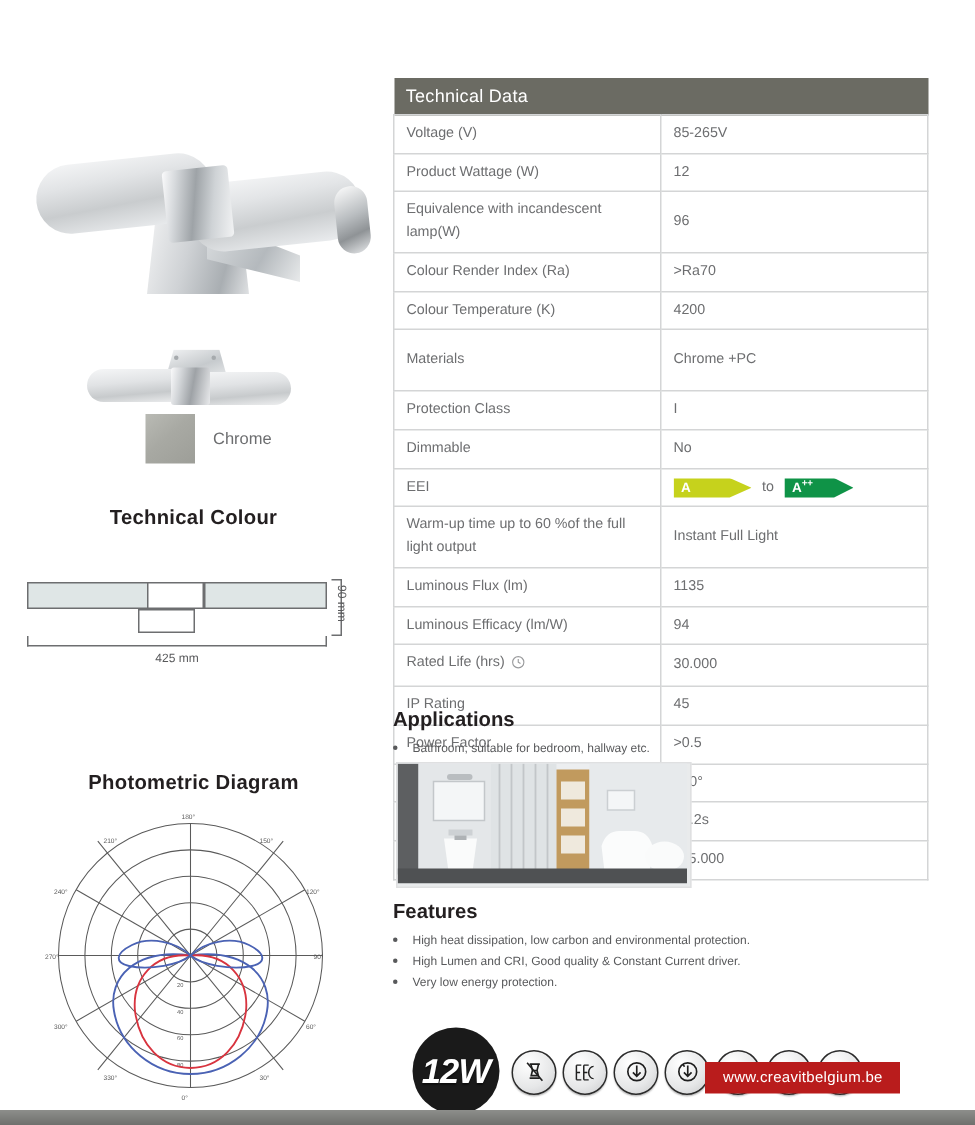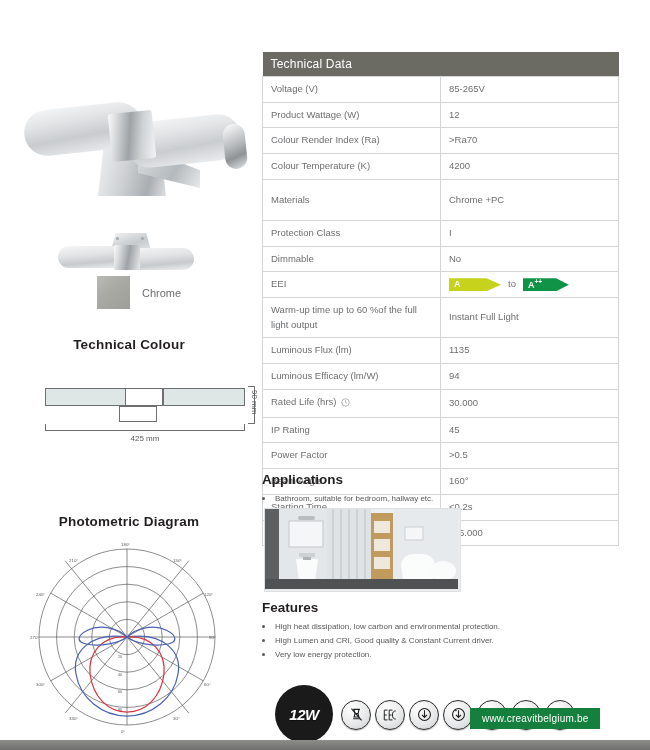--- a/index.html
+++ b/index.html
@@ -58,21 +58,21 @@
     background:linear-gradient(140deg,#b9bab4 0%,#a8a9a3 45%,#9d9e98 100%);}
   .swatch-label{font-size:11px;color:#6d6e70;}
 
   
   .h-left{position:absolute;width:258px;text-align:center;
     font-size:13.5px;font-weight:bold;color:#231f20;letter-spacing:.2px;}
   .h-techdraw{top:289px;}
   .h-photo{top:466px;}
 
   
-  .techdraw{position:absolute;left:45px;top:330px;width:200px;height:70px;}
+  .techdraw{position:absolute;left:18px;top:330px;width:200px;height:70px;}
   .td-bodyL{position:absolute;left:0;top:10px;width:94px;height:18px;
     background:#dfe6e6;border:1px solid #6d6e70;box-sizing:border-box;}
   .td-bodyR{position:absolute;left:118px;top:10px;width:82px;height:18px;
     background:#dfe6e6;border:1px solid #6d6e70;box-sizing:border-box;}
   .td-mid{position:absolute;left:80px;top:10px;width:38px;height:18px;
     background:#ffffff;border:1px solid #6d6e70;box-sizing:border-box;}
   .td-base{position:absolute;left:74px;top:28px;width:38px;height:16px;
     background:#ffffff;border:1px solid #6d6e70;box-sizing:border-box;}
   .td-hline{position:absolute;left:0;top:52px;width:200px;height:1px;background:#6d6e70;}
   .td-htick-l{position:absolute;left:0;top:46px;width:1px;height:7px;background:#6d6e70;}
@@ -133,32 +133,32 @@
     border:1px solid #dfe0e1;overflow:hidden;background:#e9ebec;}
 
   
   .badges{position:absolute;left:275px;top:686px;display:flex;align-items:center;gap:4px;}
   .w-badge{width:58px;height:58px;border-radius:50%;
     background:#1a1a1a;display:flex;align-items:center;justify-content:center;
     margin-right:4px;margin-top:-1px;}
   .w-badge-in{width:47px;height:47px;border-radius:50%;
     background:radial-gradient(circle at 38% 30%,#e8ararar 0%,#d8303a 0%,#c01f28 55%,#8d1219 100%);
     display:flex;align-items:center;justify-content:center;
-    color:#fff;font-size:15px;font-weight:bold;font-style:italic;letter-spacing:-.5px;
+    color:#fff;font-size:23px;font-weight:bold;font-style:italic;letter-spacing:-.5px;
     text-shadow:0 1px 1px rgba(0,0,0,.45);}
   .cert{width:28px;height:28px;border-radius:50%;
     background:radial-gradient(circle at 35% 28%,#ffffff,#e6e7e8 60%,#c9cacc 100%);
     border:1.5px solid #2b2b2b;display:flex;align-items:center;justify-content:center;
     box-shadow:0 1px 1px rgba(0,0,0,.25);}
 
   
   .footer-bar{position:absolute;left:0;top:740px;width:650px;height:10px;
     background:linear-gradient(180deg,#8d8e8b,#6f706d);}
   .url-tag{position:absolute;left:470px;top:708px;
-    background:#15803d;color:#fff;font-size:10px;
+    background:#b91c1c;color:#fff;font-size:10px;
     padding:5px 12px;letter-spacing:.2px;}
 </style>
 </head>
 <body>
 
 <div class="page">
 
   <div class="left-col">
 
     <div class="prod1">
@@ -259,20 +259,24 @@
         </tr>
       </thead>
       <tbody>
         <tr>
           <td class="k">Voltage (V)</td>
           <td>85-265V</td>
         </tr>
         <tr>
           <td class="k">Product Wattage (W)</td>
           <td>12</td>
+        </tr>
+        <tr>
+          <td class="k">Equivalence with incandescent lamp(W)</td>
+          <td>96</td>
         </tr>
         <tr>
           <td class="k">Colour Render Index (Ra)</td>
           <td>&gt;Ra70</td>
         </tr>
         <tr>
           <td class="k">Colour Temperature (K)</td>
           <td>4200</td>
         </tr>
         <tr>

